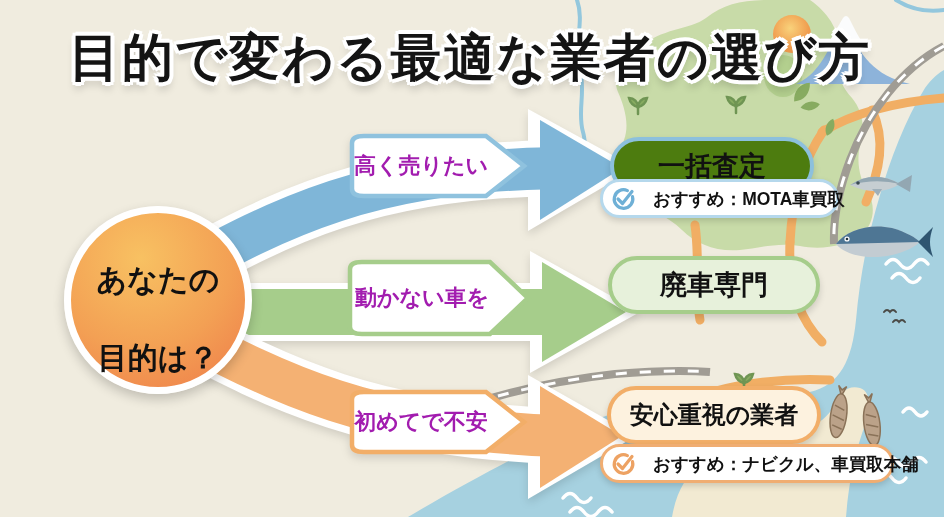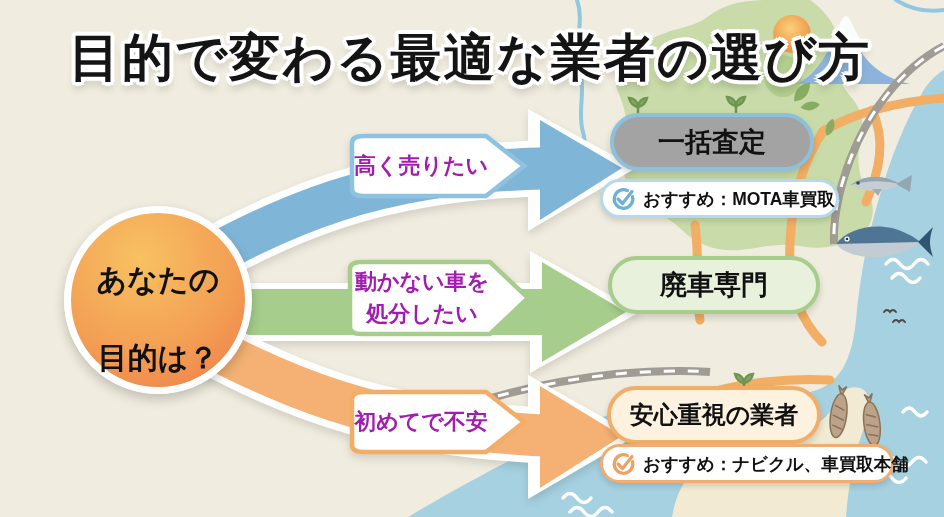--- a/index.html
+++ b/index.html
@@ -21,26 +21,26 @@
 
   .cond-text{position:absolute;display:flex;flex-direction:column;align-items:center;justify-content:center;
     font-weight:900;color:#a21caf;text-align:center;}
   .cond-1{left:352px;top:136px;width:138px;height:60px;font-size:22px;}
   .cond-2{left:350px;top:262px;width:144px;height:72px;font-size:22px;line-height:1.45;}
   .cond-3{left:352px;top:392px;width:138px;height:60px;font-size:22px;justify-content:center;}
 
   .result-pill{position:absolute;box-sizing:border-box;border-radius:30px;
     display:flex;align-items:center;justify-content:center;
     font-weight:900;color:#111;box-shadow:0 4px 7px rgba(0,0,0,.15);}
-  .result-a{left:610px;top:113px;width:204px;height:58px;background:#a3a3a3;border:4px solid #8cc0dd;font-size:27px;}
+  .result-a{left:610px;top:137px;width:204px;height:58px;background:#4d7c0f;border:4px solid #8cc0dd;font-size:27px;}
   .result-b{left:608px;top:256px;width:212px;height:58px;background:#e7f1db;border:4px solid #a6cd8b;font-size:27px;}
   .result-c{left:607px;top:386px;width:214px;height:58px;background:#fdf2df;border:4px solid #f2ae68;font-size:24px;}
 
   .badge{position:absolute;box-sizing:border-box;height:39px;border-radius:20px;background:#fff;
-    display:flex;align-items:center;gap:6px;padding:0 10px 0 7px;
+    display:flex;align-items:center;gap:16px;padding:0 10px 0 7px;
     font-weight:900;font-size:17.5px;color:#111;white-space:nowrap;
     box-shadow:0 3px 6px rgba(0,0,0,.15);}
   .badge-a{left:600px;top:179px;width:239px;border:3px solid #b5d8ec;}
   .badge-b{left:600px;top:313px;width:285px;border:3px solid #c9e1b6;}
   .badge-c{left:600px;top:444px;width:294px;border:3px solid #f0ad72;}
   .check{flex:0 0 auto;}
   .check-a{color:#6fb0d6;} .check-b{color:#93c072;} .check-c{color:#eda263;}
 </style>
 </head>
 <body>
@@ -197,21 +197,20 @@
   <div class="question-circle">
     <div class="q-line">あなたの</div>
     <div class="q-line">目的は？</div>
   </div>
 
   <div class="cond-text cond-1">
     <span>高く売りたい</span>
   </div>
   <div class="cond-text cond-2">
     <span>動かない車を</span>
-    <span>処分したい</span>
   </div>
   <div class="cond-text cond-3">
     <span>初めてで不安</span>
   </div>
 
   <div class="result-pill result-a">一括査定</div>
   <div class="badge badge-a">
     <svg class="check check-a" width="27" height="27" viewBox="0 0 27 27" fill="none" stroke="currentColor" stroke-width="3.2" stroke-linecap="round" stroke-linejoin="round">
       <path d="M 22.5,11.6 A 9.3,9.3 0 1 1 17.4,5.6"></path>
         <path d="M 8,14 L 12.5,18.5 L 22,6.5"></path>

